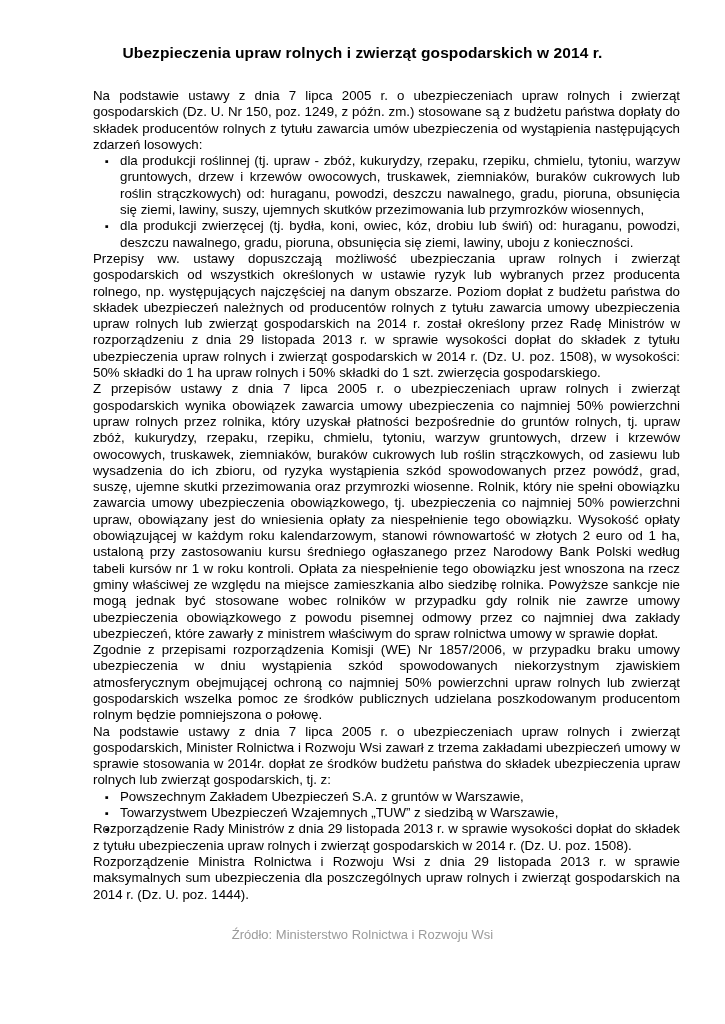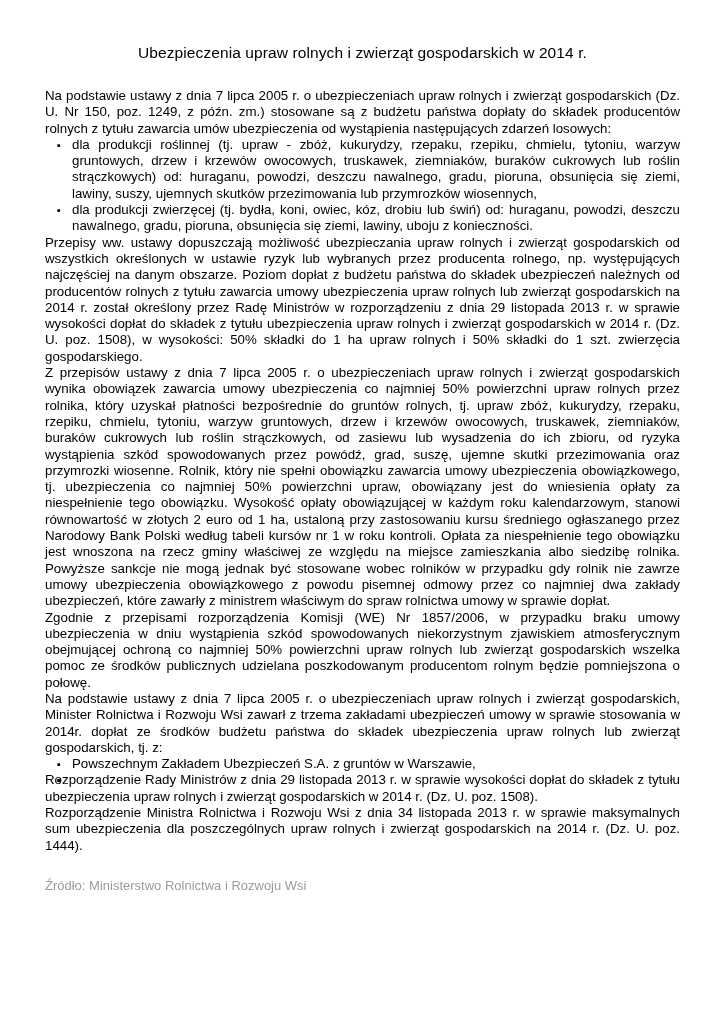--- a/index.html
+++ b/index.html
@@ -14,28 +14,29 @@
   .page {
     width: 725px;
     height: 1024px;
     padding: 44px 45px 0 45px;
     overflow: hidden;
     background: #ffffff;
   }
   .title {
     margin: 0 0 26px 0;
     font-size: 15.5px;
-    font-weight: normal;
+    font-weight: bold;
     text-align: center;
     letter-spacing: 0.1px;
   }
   .body-text {
     font-size: 13.3px;
     line-height: 16.3px;
     text-align: justify;
+    margin-left: 48px;
   }
   .body-text p { margin: 0; }
   .body-text ul {
     margin: 0;
     padding: 0;
     list-style: none;
   }
   .body-text li {
     position: relative;
     padding-left: 27px;
@@ -44,21 +45,21 @@
   .body-text li .marker {
     position: absolute;
     left: 12px;
     top: 0;
     font-size: 11px;
     line-height: 16.3px;
   }
   .source {
     margin-top: 24px;
     font-size: 13px;
-    text-align: left;
+    text-align: center;
     color: #9b9b9b;
   }
 </style>
 </head>
 <body>
 
 <div class="page">
 
   <h1 class="title">Ubezpieczenia upraw rolnych i zwierząt gospodarskich w 2014 r.</h1>
 
@@ -85,27 +86,28 @@
 
     <p>Na podstawie ustawy z dnia 7 lipca 2005 r. o ubezpieczeniach upraw rolnych i zwierząt gospodarskich, Minister Rolnictwa i Rozwoju Wsi zawarł z trzema zakładami ubezpieczeń umowy w sprawie stosowania w 2014r. dopłat ze środków budżetu państwa do składek ubezpieczenia upraw rolnych lub zwierząt gospodarskich, tj. z:</p>
 
     <ul>
       <li>
         <span class="marker">▪</span>
         <span>Powszechnym Zakładem Ubezpieczeń S.A. z gruntów w Warszawie,</span>
       </li>
       <li>
         <span class="marker">▪</span>
+        <span>Towarzystwem Ubezpieczeń Wzajemnych „TUW” z siedzibą w Warszawie,</span>
       </li>
       <li>
         <span class="marker">▪</span>
       </li>
     </ul>
 
     <p>Rozporządzenie Rady Ministrów z dnia 29 listopada 2013 r. w sprawie wysokości dopłat do składek z tytułu ubezpieczenia upraw rolnych i zwierząt gospodarskich w 2014 r. (Dz. U. poz. 1508).</p>
 
-    <p>Rozporządzenie Ministra Rolnictwa i Rozwoju Wsi z dnia 34 listopada 2013 r. w sprawie maksymalnych sum ubezpieczenia dla poszczególnych upraw rolnych i zwierząt gospodarskich na 2014 r. (Dz. U. poz. 1444).</p>
+    <p>Rozporządzenie Ministra Rolnictwa i Rozwoju Wsi z dnia 29 listopada 2013 r. w sprawie maksymalnych sum ubezpieczenia dla poszczególnych upraw rolnych i zwierząt gospodarskich na 2014 r. (Dz. U. poz. 1444).</p>
 
   </div>
 
   <div class="source">Źródło: Ministerstwo Rolnictwa i Rozwoju Wsi</div>
 
 </div>
 
 </body></html>

